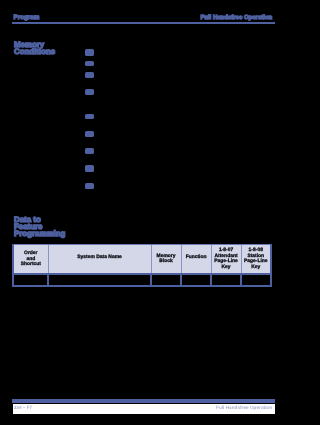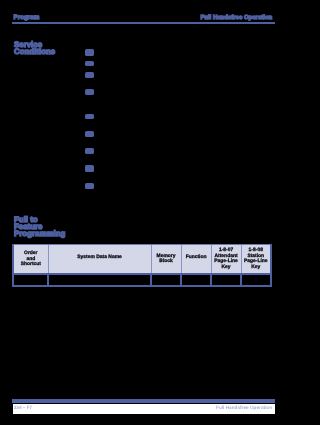--- a/index.html
+++ b/index.html
@@ -43,33 +43,33 @@
 </style>
 </head>
 <body>
 
 <div class="page">
 
   <div class="hdr-l txt">Program</div>
   <div class="hdr-r txt">Full Handsfree Operation</div>
   <div class="hrule"></div>
 
-  <div class="sec-title txt" style="top:42.3px">Service Conditions</div>
+  <div class="sec-title txt" style="top:42.3px">Memory Conditions</div>
 
   <div class="blob" style="top:49.3px;height:6.3px"></div>
   <div class="blob" style="top:60.8px;height:5.5px"></div>
   <div class="blob" style="top:71.5px;height:6.2px"></div>
   <div class="blob" style="top:89.0px;height:6.4px"></div>
   <div class="blob" style="top:113.7px;height:5.8px"></div>
   <div class="blob" style="top:131.0px;height:6.0px"></div>
   <div class="blob" style="top:148.2px;height:6.2px"></div>
   <div class="blob" style="top:165.2px;height:6.4px"></div>
   <div class="blob" style="top:182.6px;height:6.4px"></div>
 
-  <div class="sec-title txt" style="top:217.2px">Full to Feature Programming</div>
+  <div class="sec-title txt" style="top:217.2px">Data to Feature Programming</div>
 
   <div class="tbl">
     <div class="hdrbg"></div>
     <div class="htop"></div>
     <div class="hmid"></div>
     <div class="hbot"></div>
     <div class="vout" style="left:0px"></div>
     <div class="vout" style="left:258px"></div>
     <div class="vin" style="left:35.6px"></div>
     <div class="vin" style="left:138.6px"></div>

